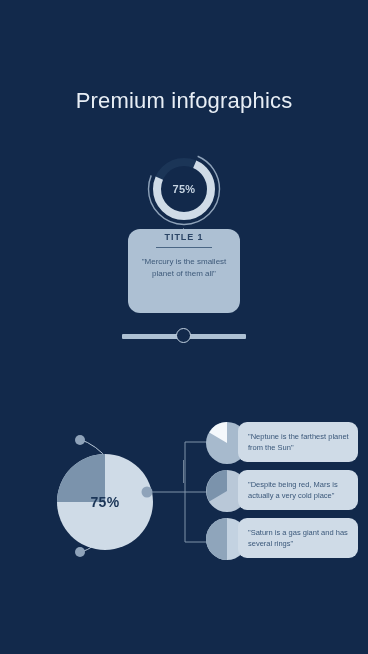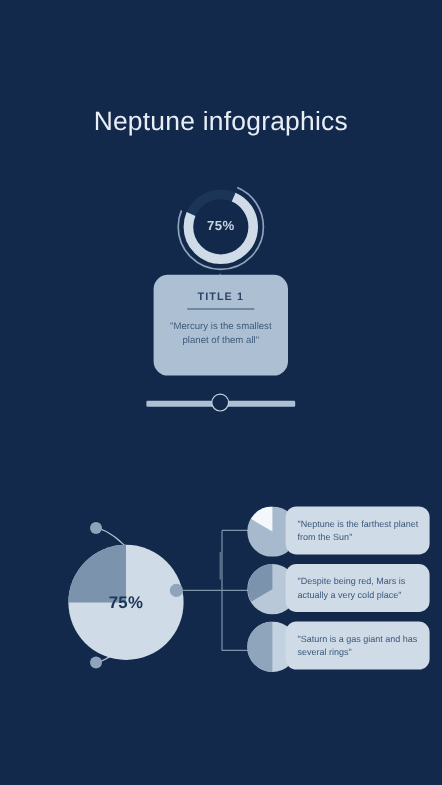--- a/index.html
+++ b/index.html
@@ -75,21 +75,21 @@
 
   .title-card {
     position: absolute;
     top: 79px;
     left: 128px;
     width: 112px;
     height: 84px;
     background: #adc0d3;
     border-radius: 12px;
     box-sizing: border-box;
-    padding: 13px 12px 10px 12px;
+    padding: 3px 12px 10px 12px;
     text-align: center;
   }
   .card-title {
     font-size: 9px;
     font-weight: 700;
     letter-spacing: 0.9px;
     color: #2b4566;
   }
   .card-divider {
     width: 56px;
@@ -204,21 +204,21 @@
   .fact-icon svg { display: block; }
   .row-0 { top: 2px; }
   .row-1 { top: 50px; }
   .row-2 { top: 98px; }
 </style>
 </head>
 <body>
 
 <div class="slide">
 
-  <div class="page-title">Neptune infographics</div>
+  <div class="page-title">Premium infographics</div>
 
   <div class="top-group">
 
     <div class="donut-wrap">
       <svg width="78" height="78" viewBox="0 0 78 78" aria-hidden="true">
 
         <circle cx="39" cy="39" r="35.5" fill="none" stroke="#8fa3ba" stroke-width="1.4" stroke-dasharray="167 56" stroke-dashoffset="-14" transform="rotate(-90 39 39)"></circle>
 
         <circle cx="39" cy="39" r="27" fill="none" stroke="#2a4straight" stroke-width="8"></circle>
         <circle cx="39" cy="39" r="27" fill="none" stroke="#1b3557" stroke-width="8"></circle>

